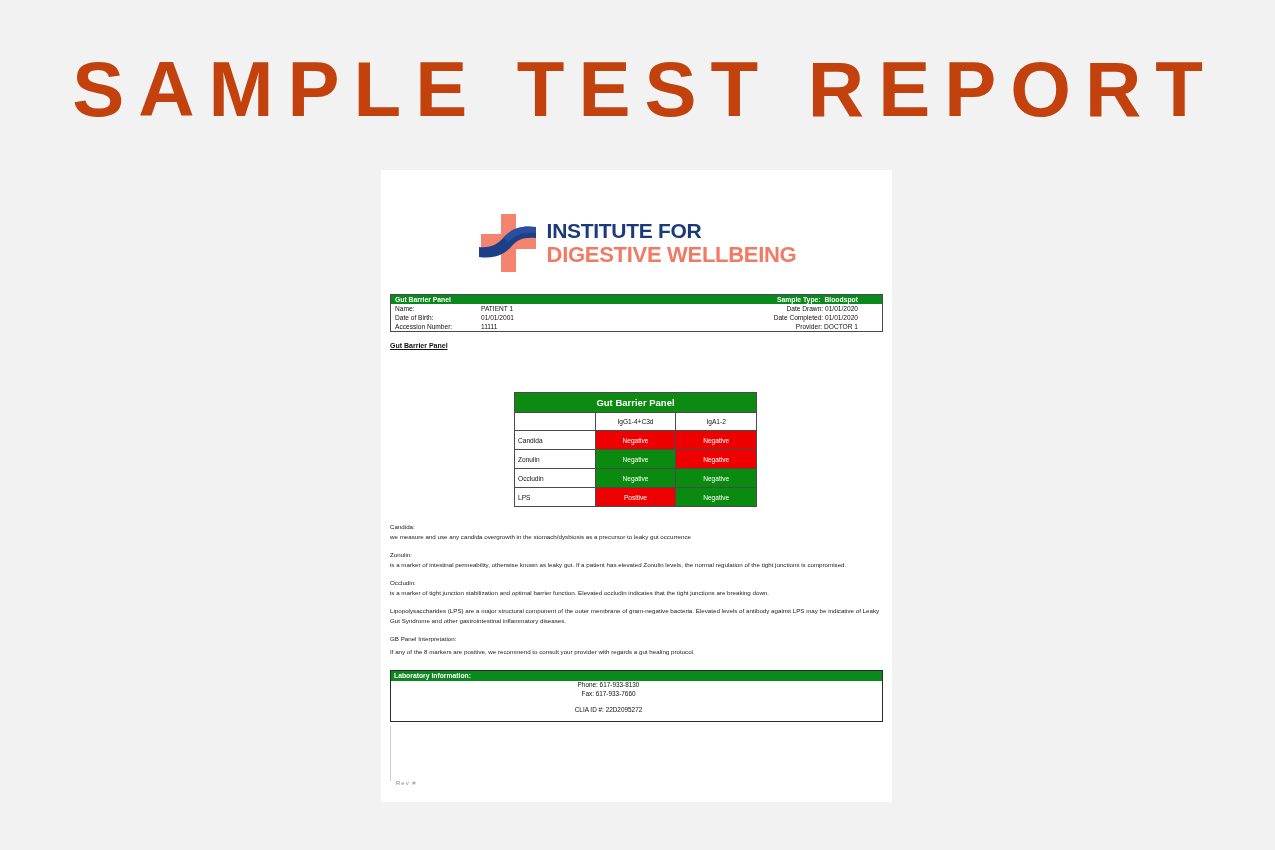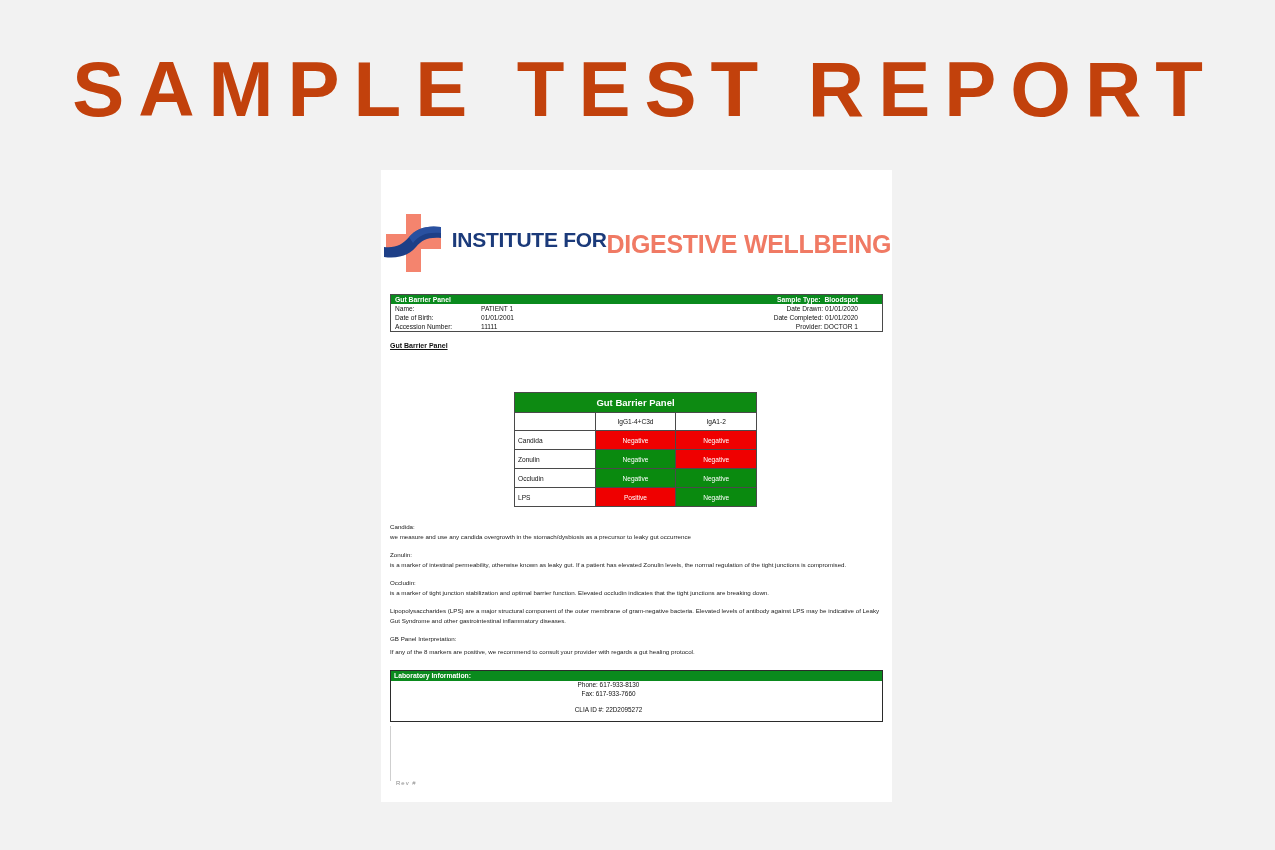--- a/index.html
+++ b/index.html
@@ -57,32 +57,33 @@
   }
   #logo-mark {
     position: relative;
     width: 62px;
     height: 62px;
     margin-right: 8px;
     flex: none;
   }
   #logo-wordmark {
     display: flex;
+    flex-direction: column;
     justify-content: flex-end;
     line-height: 1.0;
   }
   .logo-line1 {
     font-size: 21px;
     font-weight: bold;
     color: #1b3a7a;
     letter-spacing: -0.3px;
     white-space: nowrap;
   }
   .logo-line2 {
-    font-size: 25px;
+    font-size: 22px;
     font-weight: bold;
     color: #f07a64;
     letter-spacing: -0.3px;
     white-space: nowrap;
     margin-top: 3px;
   }
 
   
   #patient-header {
     position: absolute;

